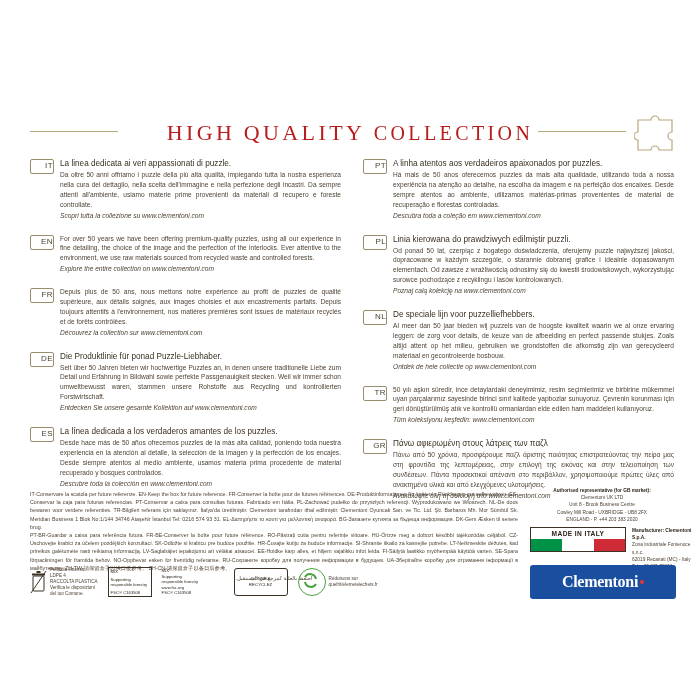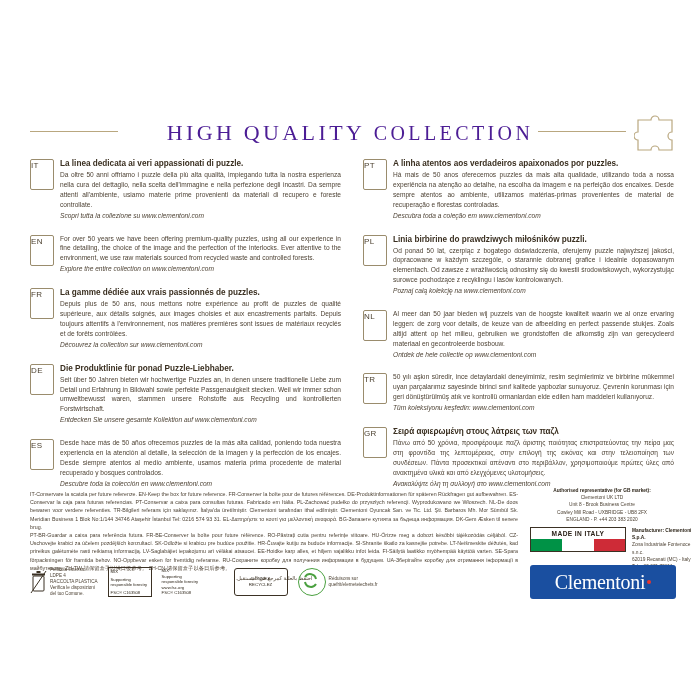--- a/index.html
+++ b/index.html
@@ -32,21 +32,21 @@
   }
   .hq-title {
     position: absolute;
     left: 0;
     right: 0;
     top: 8px;
     text-align: center;
     font-family: "Liberation Serif", serif;
     font-size: 20px;
     letter-spacing: 3.4px;
-    color: #4c1d95;
+    color: #b91c1c;
     white-space: nowrap;
   }
   .hq-title .big {
     font-size: 22px;
   }
   .rule {
     position: absolute;
     height: 1px;
     background: #b9a77f;
     top: 19px;
@@ -75,38 +75,38 @@
   }
   .col {
     width: 311px;
   }
   .lang-block {
     display: flex;
     margin-bottom: 13px;
   }
   .lang-code {
     flex: 0 0 24px;
-    height: 31px;
+    height: 15px;
     border: 1px solid #9a8c6d;
     border-radius: 2px;
     font-size: 8px;
     line-height: 12px;
-    text-align: left;
+    text-align: right;
     color: #4a3f2e;
     letter-spacing: 0.4px;
     margin-right: 6px;
     margin-top: 1px;
     box-sizing: border-box;
   }
   .lang-text {
     flex: 1 1 auto;
   }
   .lang-title {
     font-size: 8.2px;
-    font-weight: bold;
+    font-weight: normal;
     color: #3a2f20;
     line-height: 1.35;
     margin-bottom: 1px;
   }
   .lang-body {
     font-size: 6.6px;
     line-height: 1.5;
     color: #4e4335;
     text-align: justify;
   }
@@ -247,23 +247,23 @@
     height: 34px;
     background: #1a4fa0;
     border-radius: 3px;
     display: flex;
     align-items: center;
     justify-content: center;
   }
   .brand .name {
     color: #ffffff;
     font-family: "Liberation Serif", serif;
-    font-size: 20px;
+    font-size: 16px;
     letter-spacing: -0.3px;
-    font-weight: normal;
+    font-weight: bold;
   }
   .brand .dot {
     display: inline-block;
     width: 4px; height: 4px;
     background: #e8352e;
     border-radius: 50%;
     margin-left: 2px;
     vertical-align: baseline;
   }
 </style>
@@ -303,38 +303,38 @@
         <div class="lang-code">EN</div>
         <div class="lang-text">
           <div class="lang-body">For over 50 years we have been offering premium-quality puzzles, using all our experience in fine detailing, the choice of the image and the perfection of the interlocks. Ever attentive to the environment, we use raw materials sourced from recycled waste and controlled forests.</div>
           <div class="lang-link">Explore the entire collection on www.clementoni.com</div>
         </div>
       </div>
 
       <div class="lang-block">
         <div class="lang-code">FR</div>
         <div class="lang-text">
-          <div class="lang-title">La gamme dédiée aux vrais passionnés de puzzles.</div>
           <div class="lang-body">Depuis plus de 50 ans, nous mettons notre expérience au profit de puzzles de qualité supérieure, aux détails soignés, aux images choisies et aux encastrements parfaits. Depuis toujours attentifs à l'environnement, nos matières premières sont issues de matériaux recyclés et de forêts contrôlées.</div>
           <div class="lang-link">Découvrez la collection sur www.clementoni.com</div>
         </div>
       </div>
 
       <div class="lang-block">
         <div class="lang-code">DE</div>
         <div class="lang-text">
           <div class="lang-title">Die Produktlinie für ponad Puzzle-Liebhaber.</div>
           <div class="lang-body">Seit über 50 Jahren bieten wir hochwertige Puzzles an, in denen unsere traditionelle Liebe zum Detail und Erfahrung in Bildwahl sowie perfekte Passgenauigkeit stecken. Weil wir immer schon umweltbewusst waren, stammen unsere Rohstoffe aus Recycling und kontrollierten Forstwirtschaft.</div>
           <div class="lang-link">Entdecken Sie unsere gesamte Kollektion auf www.clementoni.com</div>
         </div>
       </div>
 
       <div class="lang-block">
         <div class="lang-code">ES</div>
         <div class="lang-text">
+          <div class="lang-title">La línea dedicada a los verdaderos amantes de los puzzles.</div>
           <div class="lang-body">Desde hace más de 50 años ofrecemos puzzles de la más alta calidad, poniendo toda nuestra experiencia en la atención al detalle, la selección de la imagen y la perfección de los encajes. Desde siempre atentos al medio ambiente, usamos materia prima procedente de material recuperado y bosques controlados.</div>
           <div class="lang-link">Descubre toda la colección en www.clementoni.com</div>
         </div>
       </div>
 
     </div>
 
     <div class="col">
 
       <div class="lang-block">
@@ -342,46 +342,47 @@
         <div class="lang-text">
           <div class="lang-title">A linha atentos aos verdadeiros apaixonados por puzzles.</div>
           <div class="lang-body">Há mais de 50 anos oferecemos puzzles da mais alta qualidade, utilizando toda a nossa experiência na atenção ao detalhe, na escolha da imagem e na perfeição dos encaixes. Desde sempre atentos ao ambiente, utilizamos matérias-primas provenientes de material de recuperação e florestas controladas.</div>
           <div class="lang-link">Descubra toda a coleção em www.clementoni.com</div>
         </div>
       </div>
 
       <div class="lang-block">
         <div class="lang-code">PL</div>
         <div class="lang-text">
-          <div class="lang-title">Linia birbirine do prawdziwych miłośników puzzli.</div>
+          <div class="lang-title">Linia kierowana do prawdziwych edilmiştir puzzli.</div>
           <div class="lang-body">Od ponad 50 lat, czerpiąc z bogatego doświadczenia, oferujemy puzzle najwyższej jakości, dopracowane w każdym szczególe, o starannie dobranej grafice i idealnie dopasowanym elementach. Od zawsze z wrażliwością odnosimy się do kwestii środowiskowych, wykorzystując surowce pochodzące z recyklingu i lasów kontrolowanych.</div>
           <div class="lang-link">Poznaj całą kolekcję na www.clementoni.com</div>
         </div>
       </div>
 
       <div class="lang-block">
         <div class="lang-code">NL</div>
         <div class="lang-text">
+          <div class="lang-title">De speciale lijn voor puzzelliefhebbers.</div>
           <div class="lang-body">Al meer dan 50 jaar bieden wij puzzels van de hoogste kwaliteit waarin we al onze ervaring leggen: de zorg voor details, de keuze van de afbeelding en perfect passende stukjes. Zoals altijd attent op het milieu, gebruiken we grondstoffen die afkomstig zijn van gerecycleerd materiaal en gecontroleerde bosbouw.</div>
           <div class="lang-link">Ontdek de hele collectie op www.clementoni.com</div>
         </div>
       </div>
 
       <div class="lang-block">
         <div class="lang-code">TR</div>
         <div class="lang-text">
           <div class="lang-body">50 yılı aşkın süredir, ince detaylardaki deneyimimiz, resim seçimlerimiz ve birbirine mükemmel uyan parçalarımız sayesinde birinci sınıf kalitede yapbozlar sunuyoruz. Çevrenin korunması için geri dönüştürülmüş atık ve kontrollü ormanlardan elde edilen ham maddeleri kullanıyoruz.</div>
           <div class="lang-link">Tüm koleksiyonu keşfedin: www.clementoni.com</div>
         </div>
       </div>
 
       <div class="lang-block">
         <div class="lang-code">GR</div>
         <div class="lang-text">
-          <div class="lang-title">Σειρά αφιερωμένη στους λάτρεις των παζλ</div>
+          <div class="lang-title">Πάνω αφιερωμένη στους λάτρεις των παζλ</div>
           <div class="lang-body">Πάνω από 50 χρόνια, προσφέρουμε παζλ άριστης ποιότητας επιστρατεύοντας την πείρα μας στη φροντίδα της λεπτομέρειας, στην επιλογή της εικόνας και στην τελειοποίηση των συνδέσεων. Πάντα προσεκτικοί απέναντι στο περιβάλλον, χρησιμοποιούμε πρώτες ύλες από ανακτημένα υλικά και από ελεγχόμενες υλοτομήσεις.</div>
           <div class="lang-link">Ανακαλύψτε όλη τη συλλογή στο www.clementoni.com</div>
         </div>
       </div>
 
     </div>
   </div>
 
   <div class="fineprint">
     <div>IT-Conservare la scatola per future referenze. EN-Keep the box for future reference. FR-Conserver la boîte pour de futures références. DE-Produktinformationen für späteren Rückfragen gut aufbewahren. ES-Conservar la caja para futuras referencias. PT-Conservar a caixa para consultas futuras. Fabricado em Itália. PL-Zachować pudełko do przyszłych referencji. Wyprodukowano we Włoszech. NL-De doos bewaren voor verdere referenties. TR-Bilgileri referans için saklayınız. İtalya'da üretilmiştir. Clementoni tarafından ithal edilmiştir. Clementoni Oyuncak San. ve Tic. Ltd. Şti. Barbaros Mh. Mor Sümbül Sk. Meridian Business 1 Blok No:1/144 34746 Ataşehir İstanbul Tel: 0216 574 93 31. EL-Διατηρήστε το κουτί για μελλοντική αναφορά. BG-Запазете кутията за бъдеща информация. DK-Gem Æsken til senere brug.</div>

